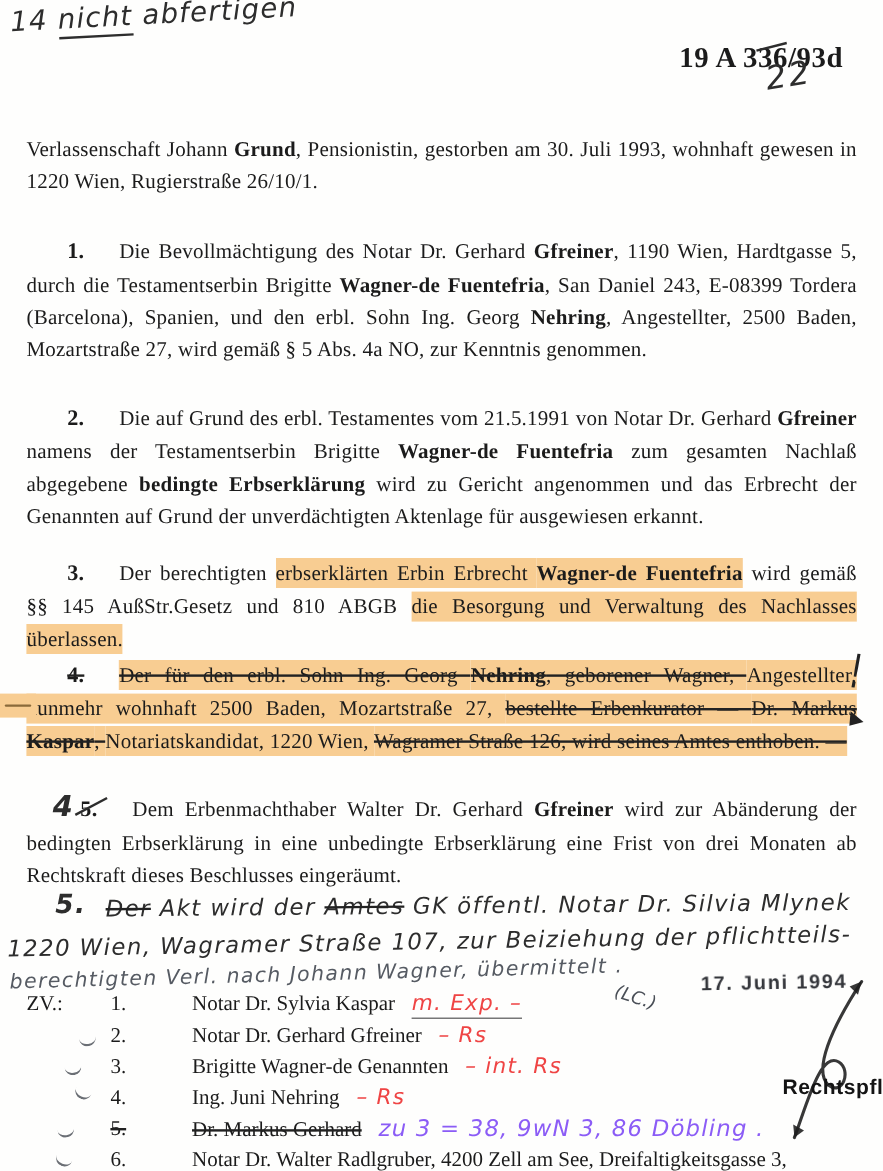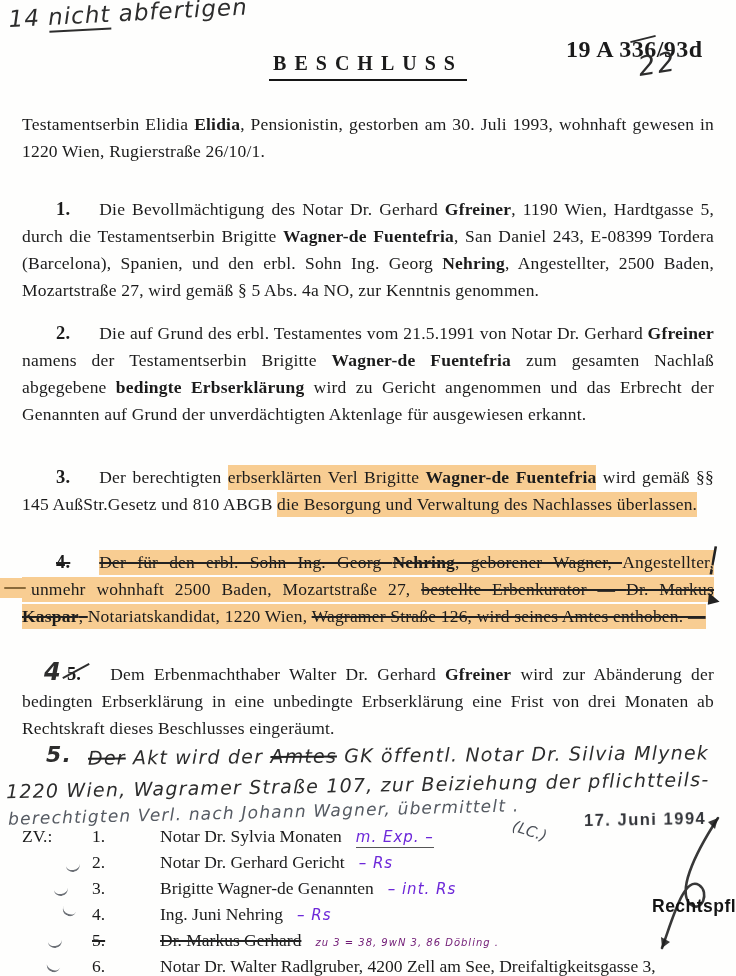--- a/index.html
+++ b/index.html
@@ -34,23 +34,23 @@
   .slash5::after {
     content:""; position:absolute; left:-6px; top:9px; width:30px; height:2px;
     background:#2d2d2d; transform:rotate(-28deg);
   }
   .hw-num4 { font-size:24px; font-weight:bold; margin-right:6px; }
   .hw-line { position:absolute; font-size:19px; letter-spacing:1.2px; white-space:nowrap; }
   .zv-row { position:absolute; left:0; width:736px; font-size:17.5px; white-space:nowrap; }
   .zv-label { position:absolute; left:22px; }
   .zv-num { position:absolute; left:92px; }
   .zv-name { position:absolute; left:160px; }
-  .zv-ann { font-size:15px; color:#6d28d9; letter-spacing:1px; margin-left:14px; }
+  .zv-ann { font-size:18px; color:#ef4444; letter-spacing:1px; margin-left:14px; }
   .zv-ann.u { border-bottom:1.5px solid #555; padding-bottom:1px; }
-  .zv-ann.faint { color:#701a75; font-size:10px; }
+  .zv-ann.faint { color:#8b5cf6; font-size:19px; }
   .tick {
     position:absolute; width:14px; height:8px;
     border-bottom:2px solid #6b6f75; border-radius:0 0 10px 10px;
     transform:rotate(-8deg);
   }
   .stamp-date {
     font-family:"Liberation Sans", sans-serif; font-weight:bold; font-size:16.5px;
     color:#33353a; letter-spacing:1.5px; transform:rotate(-1deg);
     filter:blur(0.3px); white-space:nowrap;
   }
@@ -72,36 +72,33 @@
 
   <div class="abs hw hw-note" style="left:8px; top:6px;">
     <span>14 </span><span class="u">nicht</span><span> abfertigen</span>
   </div>
 
   <div class="abs case-no" style="left:566px; top:8px;">19 A 336/93d</div>
 
   <div class="abs pg-dash" style="left:630px; top:38px;"></div>
   <div class="abs hw pg-no" style="left:638px; top:48px;">22</div>
 
-  <div class="abs title-wrap" style="top:52px;">
-    <span class="title">BESCHLUSS</span>
-  </div>
 
-  <div class="para" style="top:111px;"><span>Testamentserbin Elidia </span><span class="b">Elidia</span><span>, Pensionistin, gestorben am 30. Juli 1993, wohnhaft gewesen in 1220 Wien, Rugierstraße 26/10/1.</span></div>
+  <div class="para" style="top:111px;"><span>Verlassenschaft Johann </span><span class="b">Grund</span><span>, Pensionistin, gestorben am 30. Juli 1993, wohnhaft gewesen in 1220 Wien, Rugierstraße 26/10/1.</span></div>
 
   <div class="para" style="top:196px;">
     <span class="indent"></span><span class="pnum">1.</span><span><span>Die Bevollmächtigung des Notar Dr. Gerhard </span><span class="b">Gfreiner</span><span>, 1190 Wien, Hardtgasse 5, durch die Testamentserbin Brigitte </span><span class="b">Wagner-de Fuentefria</span><span>, San Daniel 243, E-08399 Tordera (Barcelona), Spanien, und den erbl. Sohn Ing. Georg </span><span class="b">Nehring</span><span>, Angestellter, 2500 Baden, Mozartstraße 27, wird gemäß § 5 Abs. 4a NO, zur Kenntnis genommen.</span></span>
   </div>
 
-  <div class="para" style="top:320px;">
+  <div class="para" style="top:335px;">
     <span class="indent"></span><span class="pnum">2.</span><span><span>Die auf Grund des erbl. Testamentes vom 21.5.1991 von Notar Dr. Gerhard </span><span class="b">Gfreiner</span><span> namens der Testamentserbin Brigitte </span><span class="b">Wagner-de Fuentefria</span><span> zum gesamten Nachlaß abgegebene </span><span class="b">bedingte Erbserklärung</span><span> wird zu Gericht angenommen und das Erbrecht der Genannten auf Grund der unverdächtigten Aktenlage für ausgewiesen erkannt.</span></span>
   </div>
 
   <div class="para" style="top:464px;">
-    <span class="indent"></span><span class="pnum">3.</span><span><span>Der berechtigten </span><span class="hl">erbserklärten Verl Brigitte </span><span class="b hl">Wagner-de Fuentefria</span><span> wird gemäß §§ 145 AußStr.Gesetz und 810 ABGB </span><span class="hl">die Besorgung und Verwaltung des Nachlasses überlassen.</span></span>
+    <span class="indent"></span><span class="pnum">3.</span><span><span>Der berechtigten </span><span class="hl">erbserklärten Erbin Erbrecht </span><span class="b hl">Wagner-de Fuentefria</span><span> wird gemäß §§ 145 AußStr.Gesetz und 810 ABGB </span><span class="hl">die Besorgung und Verwaltung des Nachlasses überlassen.</span></span>
   </div>
 
   <div class="para" style="top:549px;">
     <span class="indent"></span><span class="pnum st">4.</span><span><span class="hl st">Der für den erbl. Sohn Ing. Georg </span><span class="b hl st">Nehring</span><span class="hl st">, geborener Wagner, </span><span class="hl">Angestellter, nunmehr wohnhaft 2500 Baden, Mozartstraße 27, </span><span class="hl st">bestellte Erbenkurator — </span><span class="hl st">Dr. Markus </span><span class="b hl st">Kaspar</span><span class="hl st">, </span><span class="hl">Notariatskandidat, 1220 Wien, </span><span class="hl st">Wagramer Straße 126, wird seines Amtes enthoben. —</span></span>
   </div>
 
   <div class="abs margin-dash"></div>
 
   <div class="abs hw excl" style="left:708px; top:546px;">!</div>
   <div class="abs arrowhead" style="left:704px; top:596px;"></div>
@@ -122,26 +119,26 @@
     <path d="M 98 18 C 72 58 58 92 70 104 C 82 114 90 92 79 85 C 64 76 53 118 42 148" fill="none" stroke="#1c1c1c" stroke-width="2.6" stroke-linecap="round" opacity="0.88"></path>
     <path d="M 98 18 L 88 22 L 95 29 Z" fill="#1c1c1c" opacity="0.88"></path>
     <path d="M 42 148 L 41 137 L 50 142 Z" fill="#1c1c1c" opacity="0.88"></path>
   </svg>
 
   <div class="abs stamp-role" style="left:652px; top:896px;">Rechtspfleger</div>
 
   <div class="zv-row" style="top:826px;">
     <span class="zv-label">ZV.:</span>
     <span class="zv-num">1.</span>
-    <span class="zv-name"><span>Notar Dr. Sylvia Monaten</span><span class="hw zv-ann u">m. Exp. –</span></span>
+    <span class="zv-name"><span>Notar Dr. Sylvia Kaspar</span><span class="hw zv-ann u">m. Exp. –</span></span>
   </div>
   <div class="zv-row" style="top:852px;">
     <span class="tick" style="left:66px; top:10px;"></span>
     <span class="zv-num">2.</span>
-    <span class="zv-name"><span>Notar Dr. Gerhard Gericht</span><span class="hw zv-ann">– Rs</span></span>
+    <span class="zv-name"><span>Notar Dr. Gerhard Gfreiner</span><span class="hw zv-ann">– Rs</span></span>
   </div>
   <div class="zv-row" style="top:878px;">
     <span class="tick" style="left:54px; top:8px;"></span>
     <span class="zv-num">3.</span>
     <span class="zv-name"><span>Brigitte Wagner-de Genannten</span><span class="hw zv-ann">– int. Rs</span></span>
   </div>
   <div class="zv-row" style="top:904px;">
     <span class="tick" style="left:62px; top:2px; transform:rotate(24deg);"></span>
     <span class="zv-num">4.</span>
     <span class="zv-name"><span>Ing. Juni Nehring</span><span class="hw zv-ann">– Rs</span></span>

